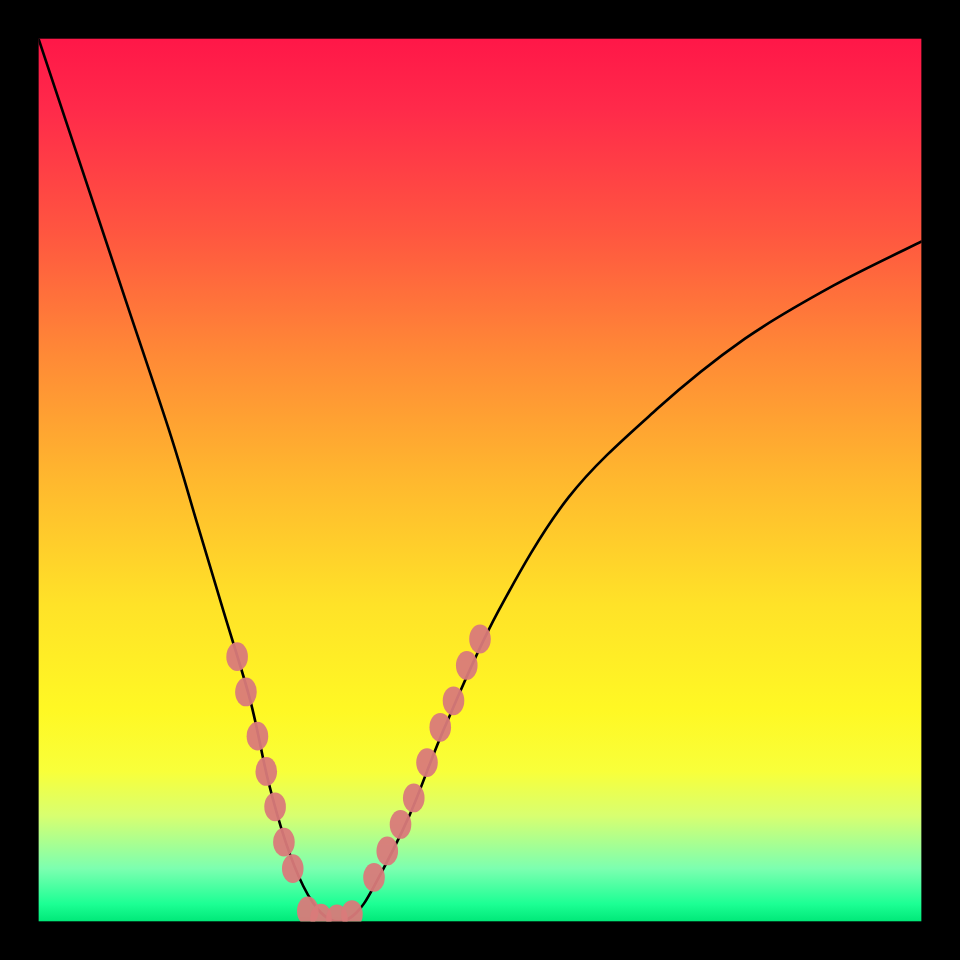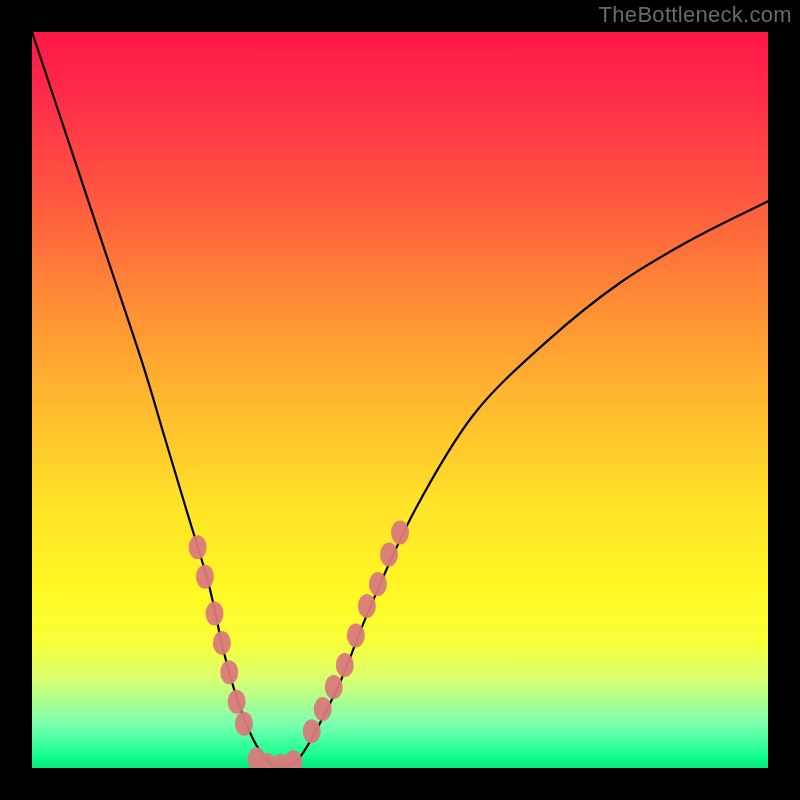--- a/index.html
+++ b/index.html
@@ -89,14 +89,13 @@
           <ellipse cx="301.76" cy="655.04" rx="9" ry="12" fill="#d97a7a" fill-opacity="0.95"></ellipse>
           <ellipse cx="312.8" cy="632.96" rx="9" ry="12" fill="#d97a7a" fill-opacity="0.95"></ellipse>
           <ellipse cx="323.84" cy="603.52" rx="9" ry="12" fill="#d97a7a" fill-opacity="0.95"></ellipse>
           <ellipse cx="334.88" cy="574.08" rx="9" ry="12" fill="#d97a7a" fill-opacity="0.95"></ellipse>
           <ellipse cx="345.91999999999996" cy="552" rx="9" ry="12" fill="#d97a7a" fill-opacity="0.95"></ellipse>
           <ellipse cx="356.96" cy="522.56" rx="9" ry="12" fill="#d97a7a" fill-opacity="0.95"></ellipse>
           <ellipse cx="368" cy="500.48" rx="9" ry="12" fill="#d97a7a" fill-opacity="0.95"></ellipse>
         </g>
     </svg>
   </div>
-  <div class="watermark">TheBottleneck.com</div>
 </div>
 
 </body></html>

